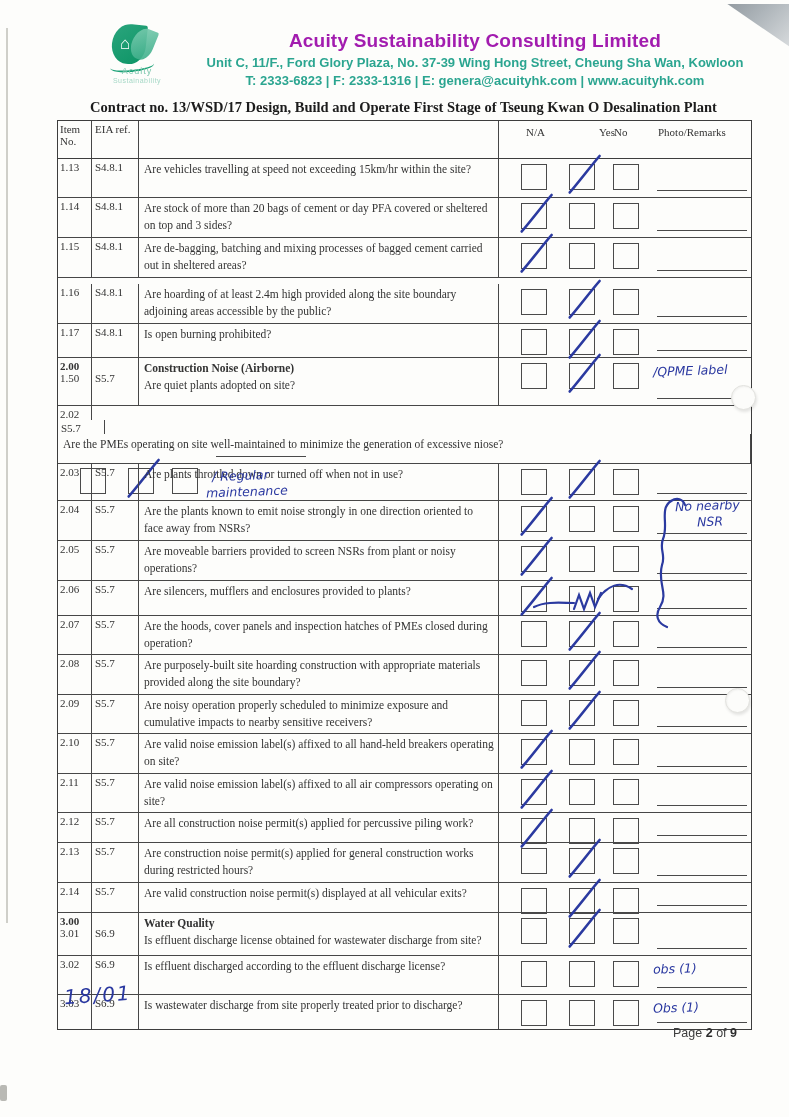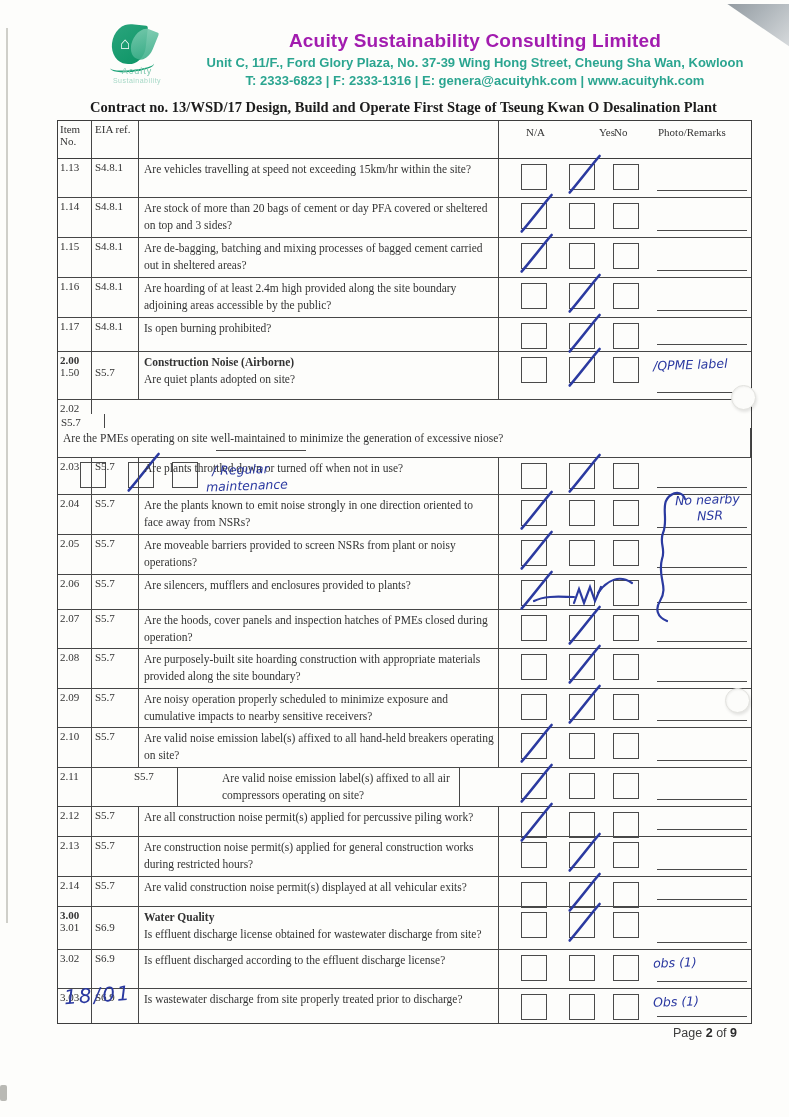--- a/index.html
+++ b/index.html
@@ -166,21 +166,21 @@
             <div class="box b-na">
               <svg class="tick" viewBox="0 0 34 38">
                 <path d="M5 33 C12 25 25 8 32 0"></path>
               </svg>
             </div>
             <div class="box b-yes"></div>
             <div class="box b-no"></div>
             <div class="rline"></div>
           </div>
         </div>
-        <div class="trow" style="min-height: 39px;">
+        <div class="trow" style="min-height: 39px; margin-top: 6px;">
           <div class="c-item">
             <div>1.16</div>
           </div>
           <div class="c-ref">
             <div>S4.8.1</div>
           </div>
           <div class="c-q">
             <div>Are hoarding of at least 2.4m high provided along the site boundary adjoining areas accessible by the public?</div>
           </div>
           <div class="c-checks">
@@ -436,21 +436,21 @@
             <div class="box b-na">
               <svg class="tick" viewBox="0 0 34 38">
                 <path d="M5 33 C12 25 25 8 32 0"></path>
               </svg>
             </div>
             <div class="box b-yes"></div>
             <div class="box b-no"></div>
             <div class="rline"></div>
           </div>
         </div>
-        <div class="trow" style="min-height: 33px; gap: 39px;">
+        <div class="trow" style="min-height: 33px;">
           <div class="c-item">
             <div>2.11</div>
           </div>
           <div class="c-ref">
             <div>S5.7</div>
           </div>
           <div class="c-q">
             <div>Are valid noise emission label(s) affixed to all air compressors operating on site?</div>
           </div>
           <div class="c-checks">

